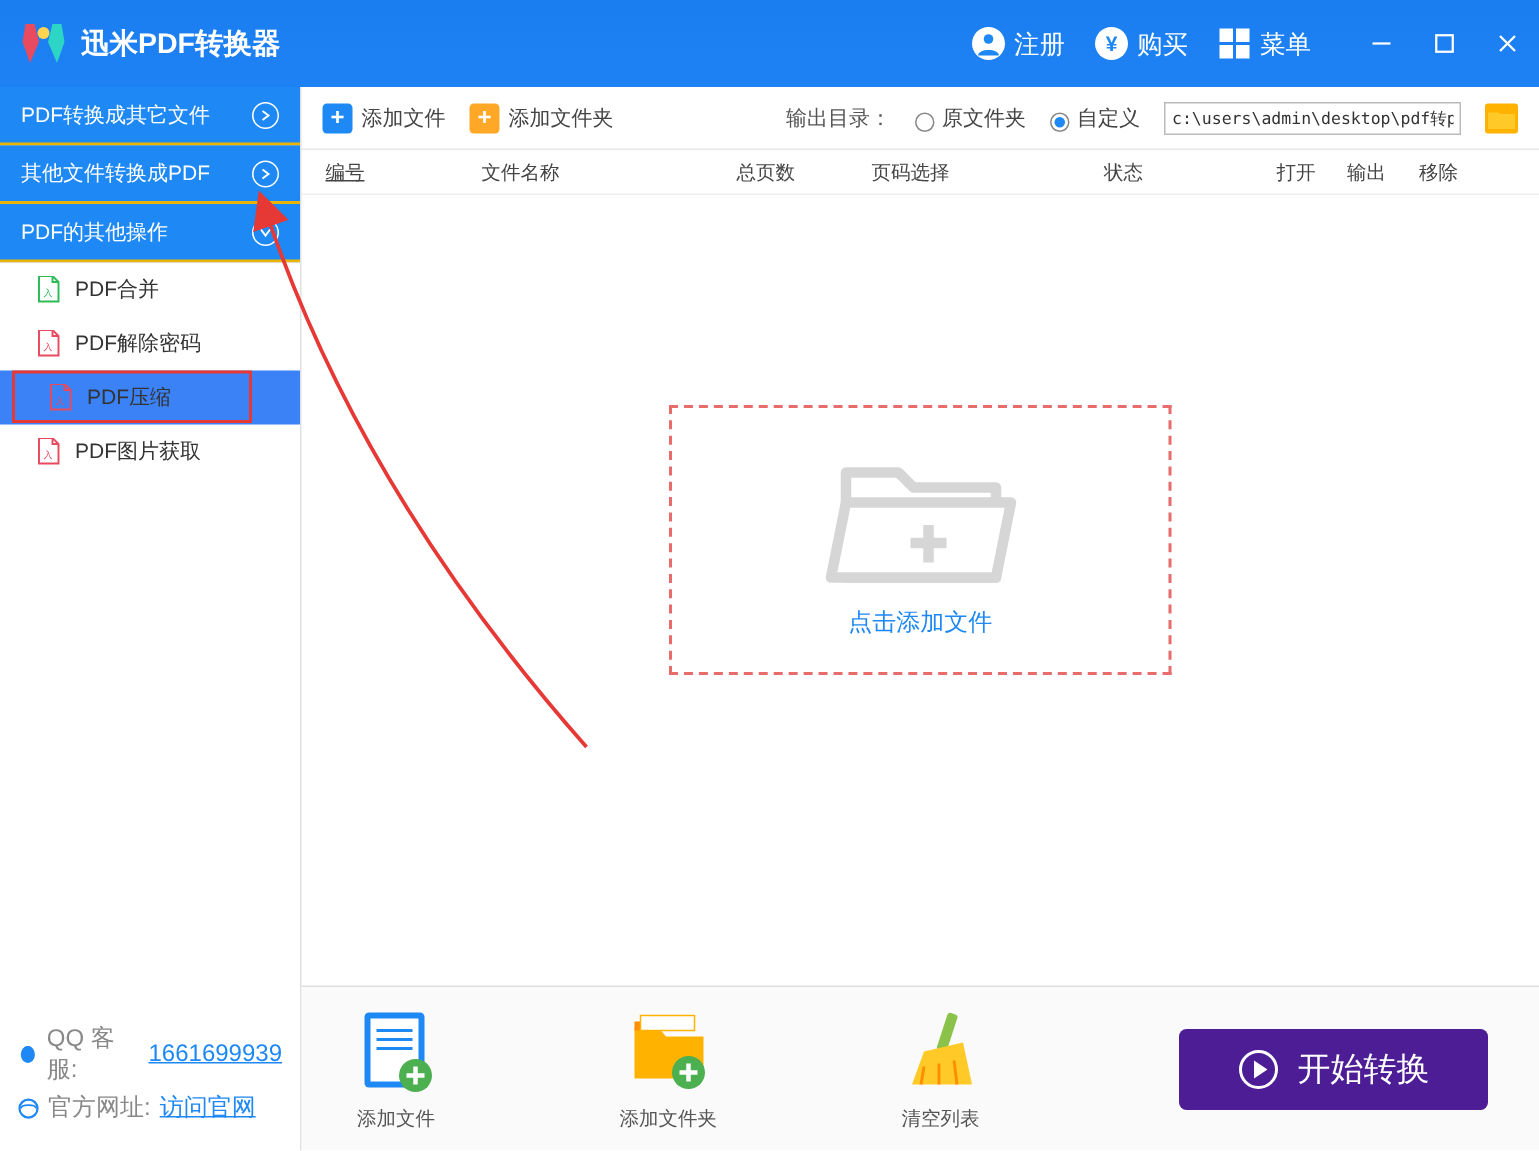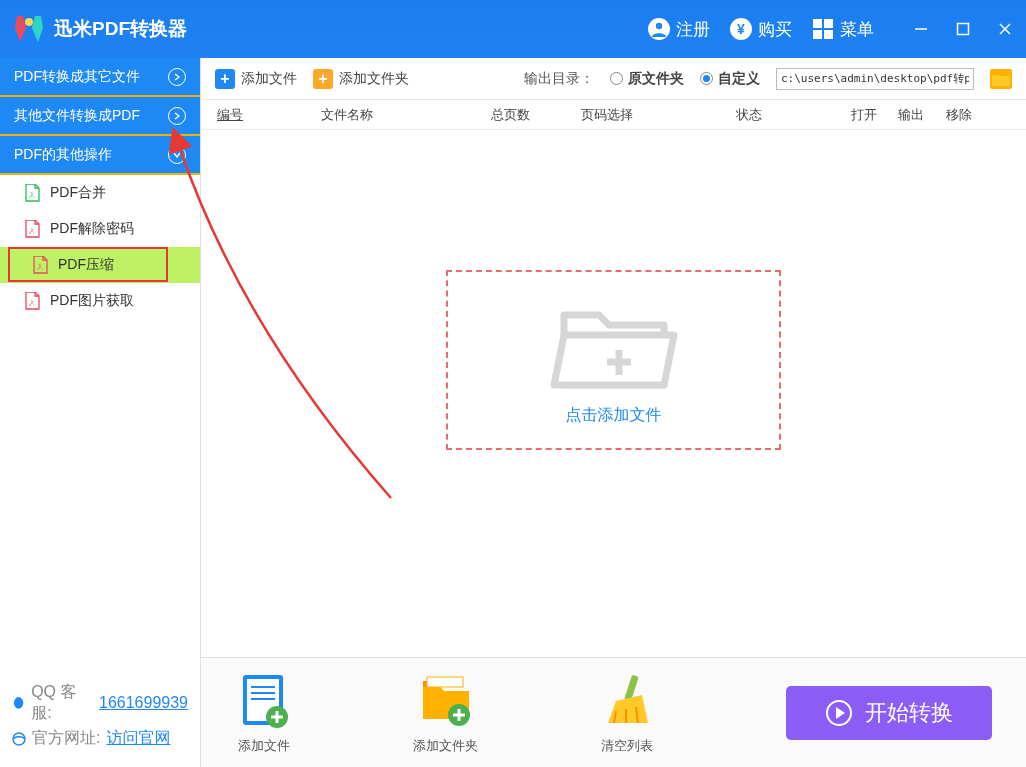--- a/index.html
+++ b/index.html
@@ -13,38 +13,38 @@
 .win-controls { display: flex; gap: 24px; margin-left: 18px; }
 .win-ctrl { width: 18px; height: 18px; cursor: pointer; display: flex; align-items: center; justify-content: center; }
 
 .body-wrap { display: flex; height: calc(100% - 58px); }
 
 .sidebar { width: 201px; background: #fff; border-right: 1px solid #e0e0e0; display: flex; flex-direction: column; }
 .side-cat { height: 39px; background: #1e88f5; color: #fff; display: flex; align-items: center; padding: 0 14px; font-size: 14px; cursor: pointer; border-bottom: 2px solid #eab308; }
 .side-cat .chev { margin-left: auto; width: 18px; height: 18px; border: 1.3px solid #fff; border-radius: 50%; display: flex; align-items: center; justify-content: center; }
 .side-items { background: #fff; }
 .side-item { height: 36px; display: flex; align-items: center; padding-left: 24px; gap: 10px; font-size: 14px; color: #333; cursor: pointer; position: relative; }
-.side-item.active { background: #bef264; padding-left: 32px; }
+.side-item.active { background: #3b82f6; padding-left: 32px; }
 .highlight-box { position: absolute; border: 2px solid #e63935; top: 0; left: 8px; width: 160px; height: 35px; pointer-events: none; }
 .pdf-ico { width: 16px; height: 18px; }
 
 .sidebar-footer { margin-top: auto; padding: 12px 12px 18px; font-size: 16px; color: #888; }
 .sf-row { display: flex; align-items: center; gap: 6px; margin-top: 4px; }
 .sf-row a { color: #1e88f5; text-decoration: underline; }
 
 .main { flex: 1; display: flex; flex-direction: column; position: relative; }
 
 .toolbar { height: 42px; border-bottom: 1px solid #e6e6e6; display: flex; align-items: center; padding: 0 14px; gap: 16px; font-size: 14px; color: #444; }
 .tl-btn { display: flex; align-items: center; gap: 6px; cursor: pointer; }
 .tl-icon { width: 20px; height: 20px; border-radius: 3px; display: flex; align-items: center; justify-content: center; color: #fff; font-weight: bold; font-size: 16px; }
 .tl-icon.blue { background: #1e88f5; }
 .tl-icon.orange { background: #ffa726; }
 .toolbar .spacer { flex: 1; }
 .out-label { color: #555; }
-.radio-opt { display: flex; align-items: center; gap: 5px; cursor: pointer; font-weight: bold; }
+.radio-opt { display: flex; align-items: flex-end; gap: 5px; cursor: pointer; }
 .radio-dot { width: 13px; height: 13px; border: 1.5px solid #888; border-radius: 50%; display: flex; align-items: center; justify-content: center; }
 .radio-dot.sel::after { content: ''; width: 7px; height: 7px; background: #1e88f5; border-radius: 50%; }
 .path-input { width: 198px; height: 22px; border: 1px solid #bbb; font-size: 11px; font-family: monospace; padding: 0 4px; color: #333; }
 .folder-btn { width: 22px; height: 20px; background: #ffb300; border-radius: 2px; cursor: pointer; }
 
 .table-head { height: 30px; display: flex; align-items: center; border-bottom: 1px solid #eee; font-size: 13px; color: #444; padding: 0 10px; }
 .th { text-align: left; }
 .th.num { width: 110px; padding-left: 6px; text-decoration: underline;}
 .th.name { width: 170px; }
 .th.pages { width: 90px; }
@@ -54,21 +54,21 @@
 .th.out { width: 48px; }
 .th.del { width: 44px; }
 
 .drop-area { flex: 1; display: flex; align-items: flex-start; justify-content: center; padding-top: 140px; }
 .drop-box { width: 335px; height: 180px; border: 2px dashed #e86c6b; display: flex; flex-direction: column; align-items: center; justify-content: center; gap: 10px; cursor: pointer; }
 .drop-text { color: #1e88f5; font-size: 16px; font-weight: 500; }
 
 .bottom-bar { height: 110px; border-top: 1px solid #e0e0e0; background: #fafafa; display: flex; align-items: center; padding: 0 34px; gap: 120px; }
 .bb-item { display: flex; flex-direction: column; align-items: center; gap: 8px; font-size: 13px; color: #555; cursor: pointer; }
 .bb-icon { width: 58px; height: 58px; border-radius: 4px; display: flex; align-items: center; justify-content: center; }
-.start-btn { margin-left: auto; width: 206px; height: 54px; background: #8b5cf6; border-radius: 5px; display: flex; align-items: center; justify-content: center; gap: 12px; color: #fff; font-size: 22px; cursor: pointer; }
+.start-btn { margin-left: auto; width: 206px; height: 54px; background: #4c1d95; border-radius: 5px; display: flex; align-items: center; justify-content: center; gap: 12px; color: #fff; font-size: 22px; cursor: pointer; }
 
 .arrow-svg { position: absolute; top: 40px; left: -40px; pointer-events: none; }
 </style>
 </head>
 <body>
 
 <div class="titlebar">
   <div class="logo-wrap">
     <svg width="34" height="34" viewBox="0 0 34 34">
       <path d="M5 4 L11 4 L14 16 L8 30 L3 16 Z" fill="#e84a5f"></path>

